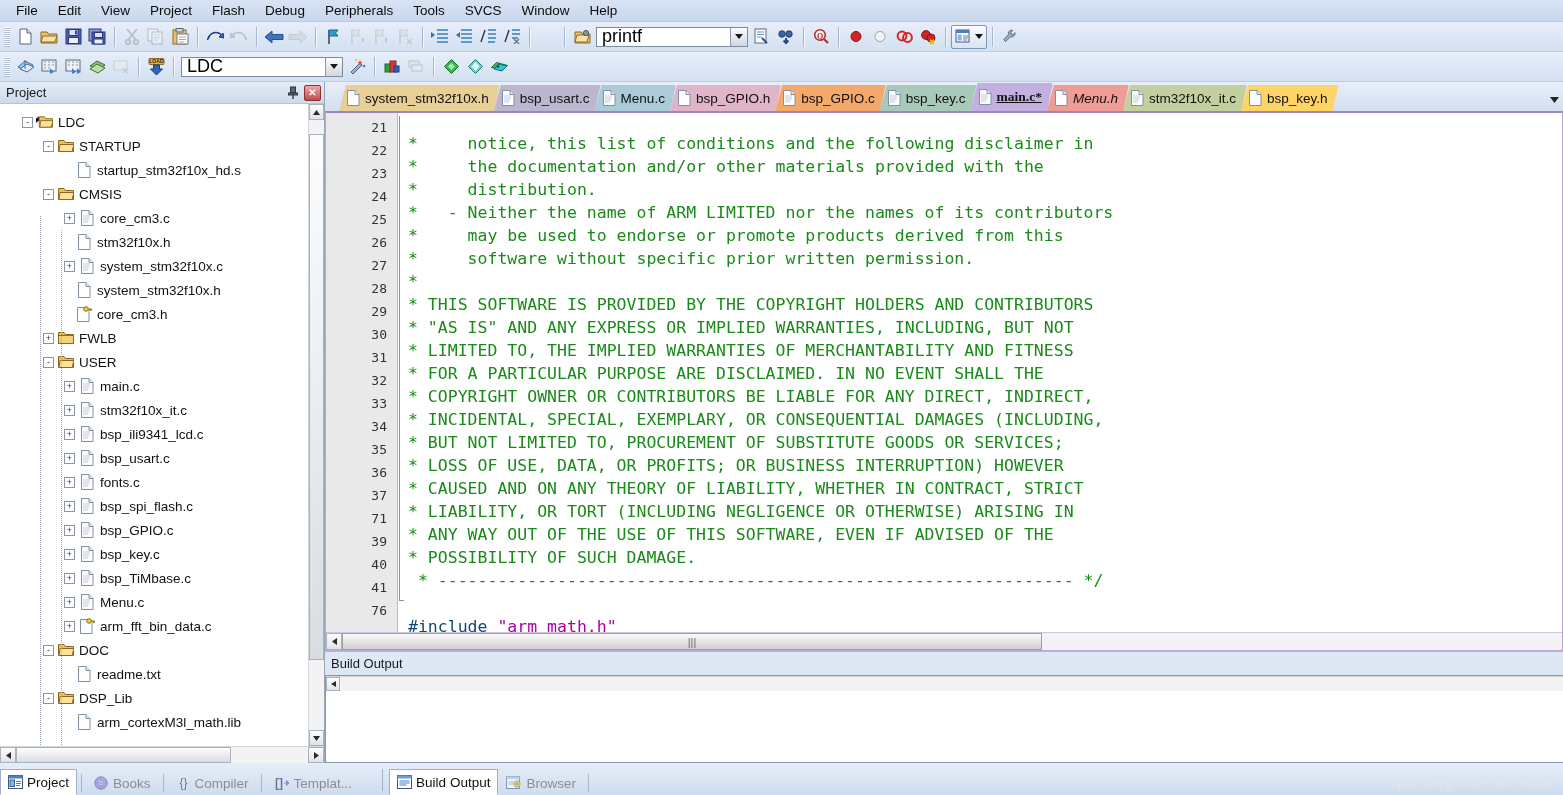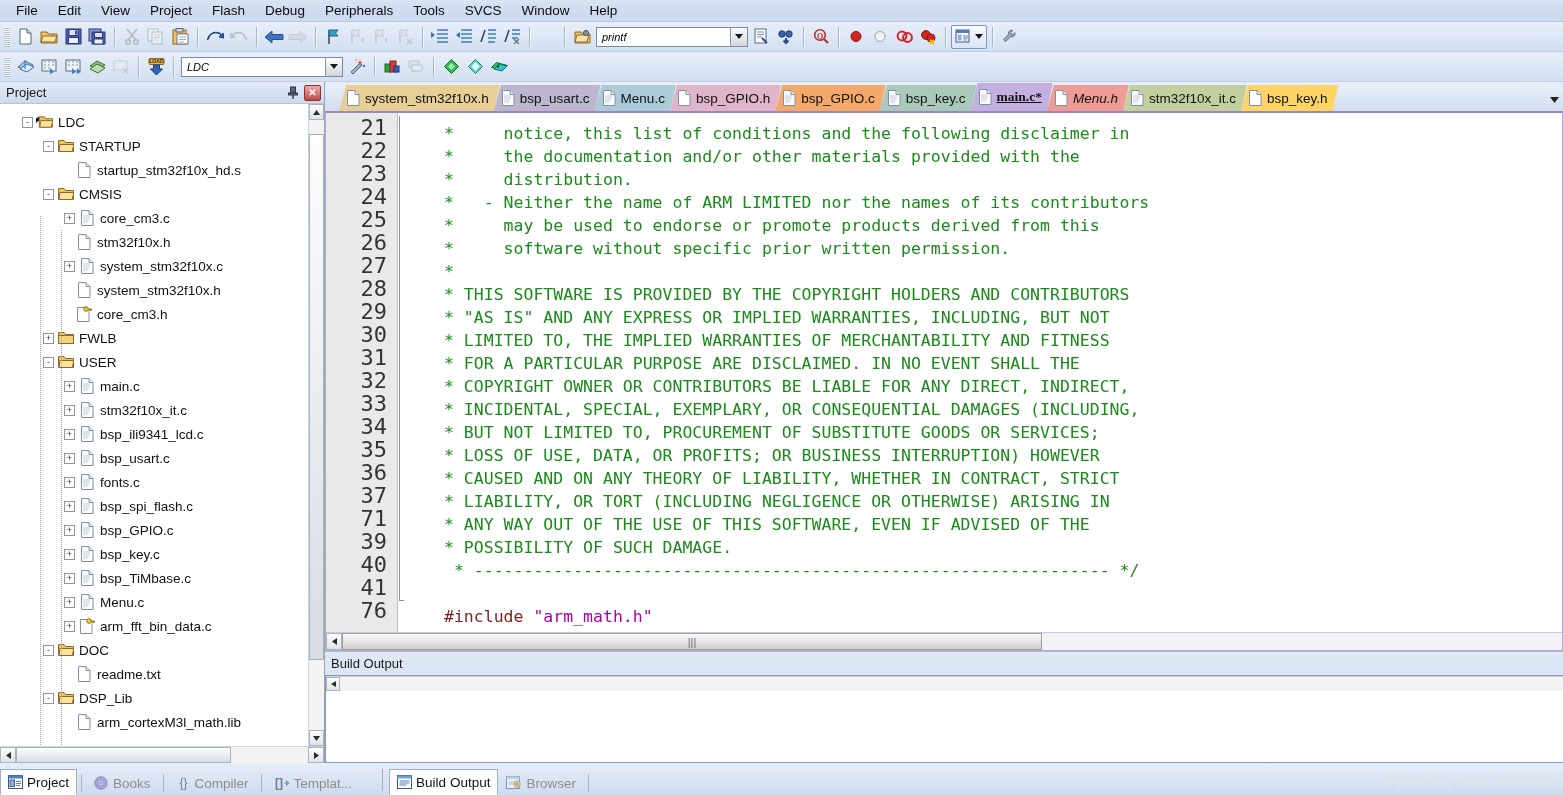--- a/index.html
+++ b/index.html
@@ -26,21 +26,21 @@
   .tb2{ height:30px; flex:0 0 30px; }
   .grip{ width:6px; height:20px; margin-right:3px;
          background:repeating-linear-gradient(#ffffff 0 1px,#aab7c9 1px 2px); opacity:.85;}
   .sep{ width:1px; height:20px; background:#a8b6c9; margin:0 5px; box-shadow:1px 0 0 #ffffffaa; }
   .tbtn{ width:24px; height:24px; display:flex; align-items:center; justify-content:center;
          border:1px solid transparent; border-radius:2px; position:relative; }
   .tbtn.dis{ opacity:.38; filter:grayscale(1); }
   .tbtn svg{ display:block; }
 
   .combo{ height:20px; display:flex; align-items:stretch; border:1px solid #7c8ba0; background:#fff; }
-  .combo .val{ padding:1px 5px; font-size:11px; display:flex; align-items:center; min-width:0; flex:1;font-style:italic;}
+  .combo .val{ padding:1px 5px; font-size:18px; display:flex; align-items:center; min-width:0; flex:1;}
   .combo .arrow{ width:17px; background:linear-gradient(#fdfdfd,#d2d6dc); border-left:1px solid #8d99aa;
                  display:flex; align-items:center; justify-content:center; }
   .combo .arrow i{ width:0;height:0;border-left:4px solid transparent;border-right:4px solid transparent;
                    border-top:5px solid #15181c; display:block;}
 
   
   .body{ flex:1; display:flex; min-height:0; background:#cfdcef; }
 
   
   .pane{ width:325px; flex:0 0 325px; display:flex; flex-direction:column; background:#fff;
@@ -88,29 +88,29 @@
         white-space:nowrap; }
   .tab.active{ height:28px; font-weight:bold; z-index:20; }
   .tab.active .tname{ text-decoration:underline; }
   .tabbar .tabs-drop{ position:absolute; right:2px; bottom:3px; width:14px; height:18px;
                       display:flex; align-items:center; justify-content:center; }
 
   .editor{ flex:1; display:flex; flex-direction:column; min-height:0;
            background:#fff; border:1px solid #b9a7cd; border-top:2px solid #9d86bd; position:relative;}
   .code-area{ flex:1; display:flex; min-height:0; overflow:hidden; position:relative; }
   .gutter{ width:72px; flex:0 0 72px; background:#e9e9e9; border-right:1px solid #bdbdbd;
-           font-family:"DejaVu Sans Mono", monospace; font-size:22px; color:#333;
+           font-family:"DejaVu Sans Mono", monospace; font-size:13px; color:#333;
            text-align:right; padding-top:3px; }
   .gutter div{ height:23px; line-height:23px; padding-right:10px; }
   .bar2{ width:6px; flex:0 0 6px; background:#fff; position:relative; }
-  .codecol{ flex:1; padding-top:9px; font-family:"DejaVu Sans Mono", monospace;
-            font-size:16.5px; white-space:pre; overflow:hidden; position:relative;margin-left:36px; }
+  .codecol{ flex:1; padding-top:19px; font-family:"DejaVu Sans Mono", monospace;
+            font-size:16.5px; white-space:pre; overflow:hidden; position:relative; }
   .codecol .ln{ height:23px; line-height:23px; padding-left:4px; }
   .cmt{ color:#1a8a1a; }
-  .pre{ color:#7f1d1d; }
+  .pre{ color:#0c4a6e; }
   .str{ color:#aa00aa; }
 
   .ed-hscroll{ height:18px; flex:0 0 18px; display:flex; background:#ece9f1; border-top:1px solid #cfc6dd;}
   .ed-hthumb{ flex:1; background:linear-gradient(#fbfbfb,#cfcfcf); border:1px solid #9f9f9f; position:relative;
               display:flex; align-items:center; justify-content:center; color:#6a6a6a; font-size:11px;}
 
   
   .build{ height:112px; flex:0 0 112px; display:flex; flex-direction:column;
           background:linear-gradient(#dfe8f5,#cfdcef); border-top:1px solid #aabbd2;}
   .build-hdr{ height:23px; flex:0 0 23px; display:flex; align-items:center; padding-left:6px;

